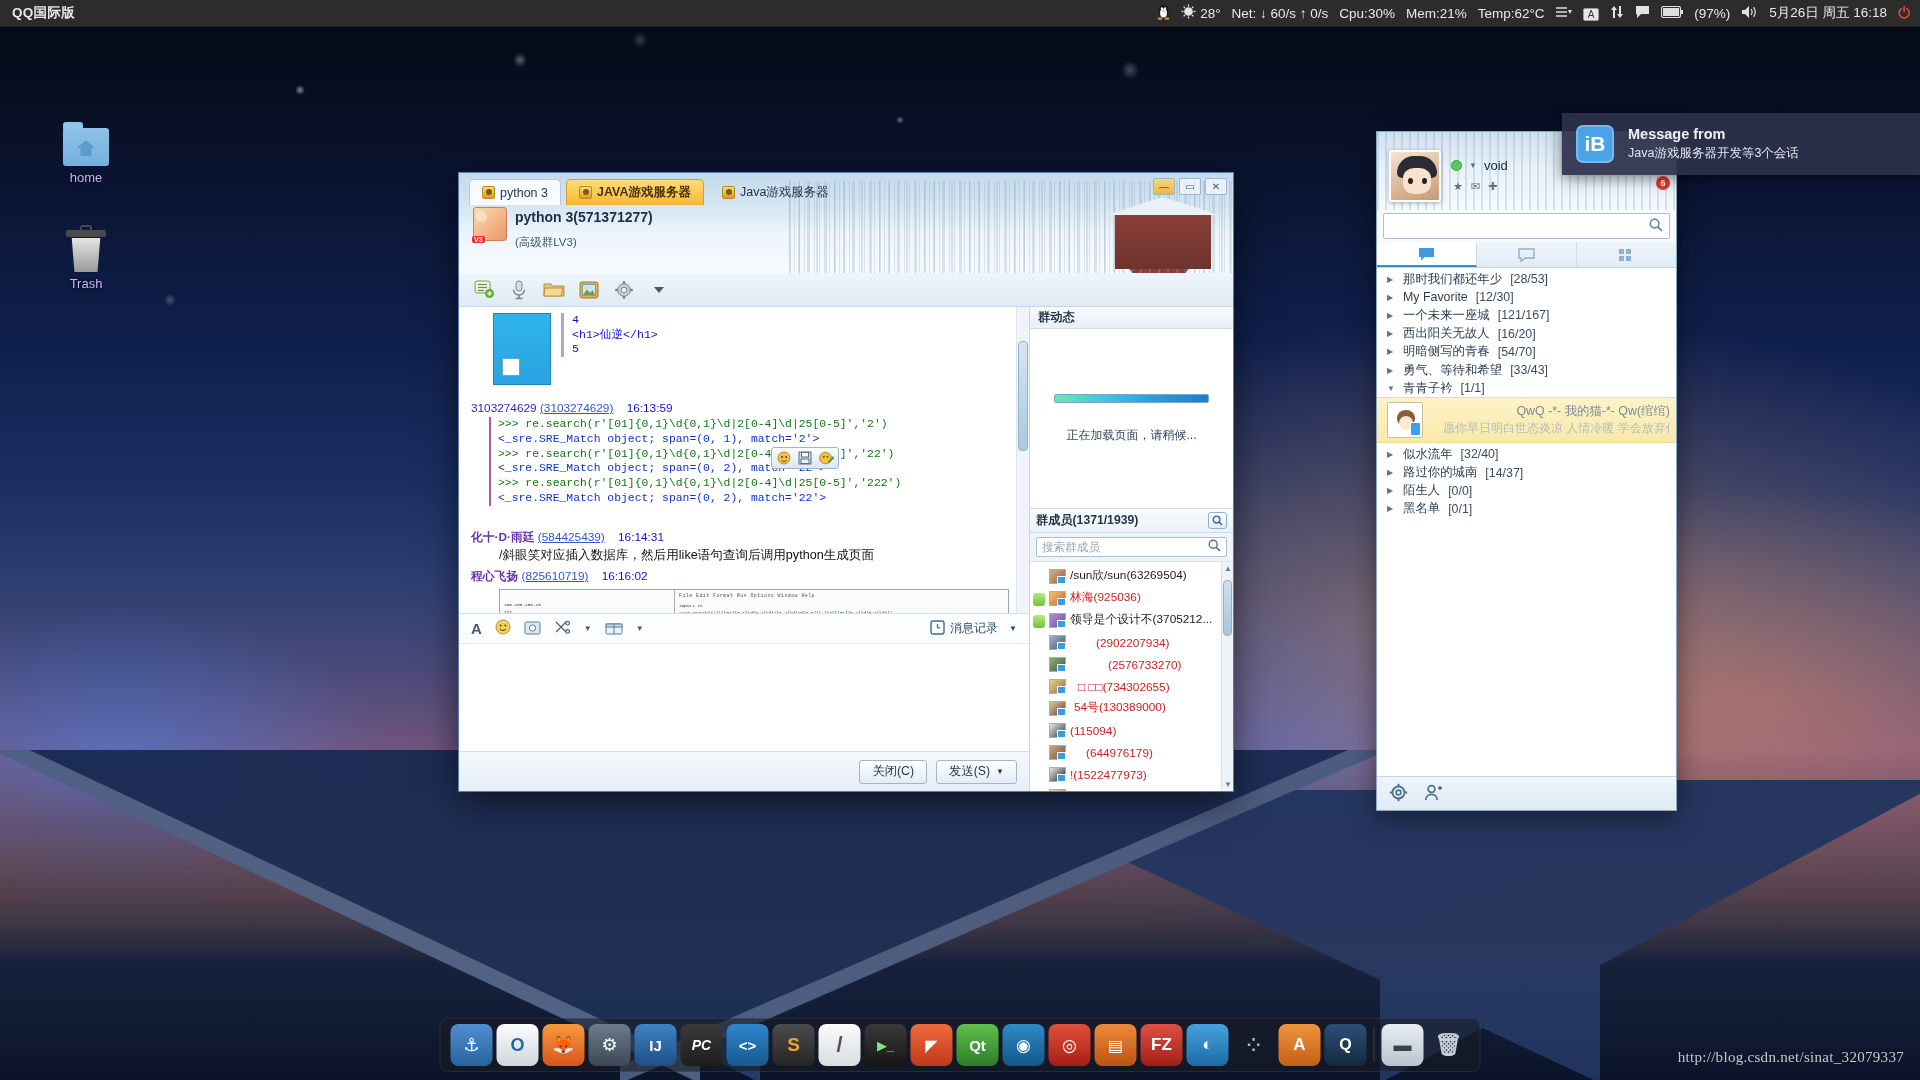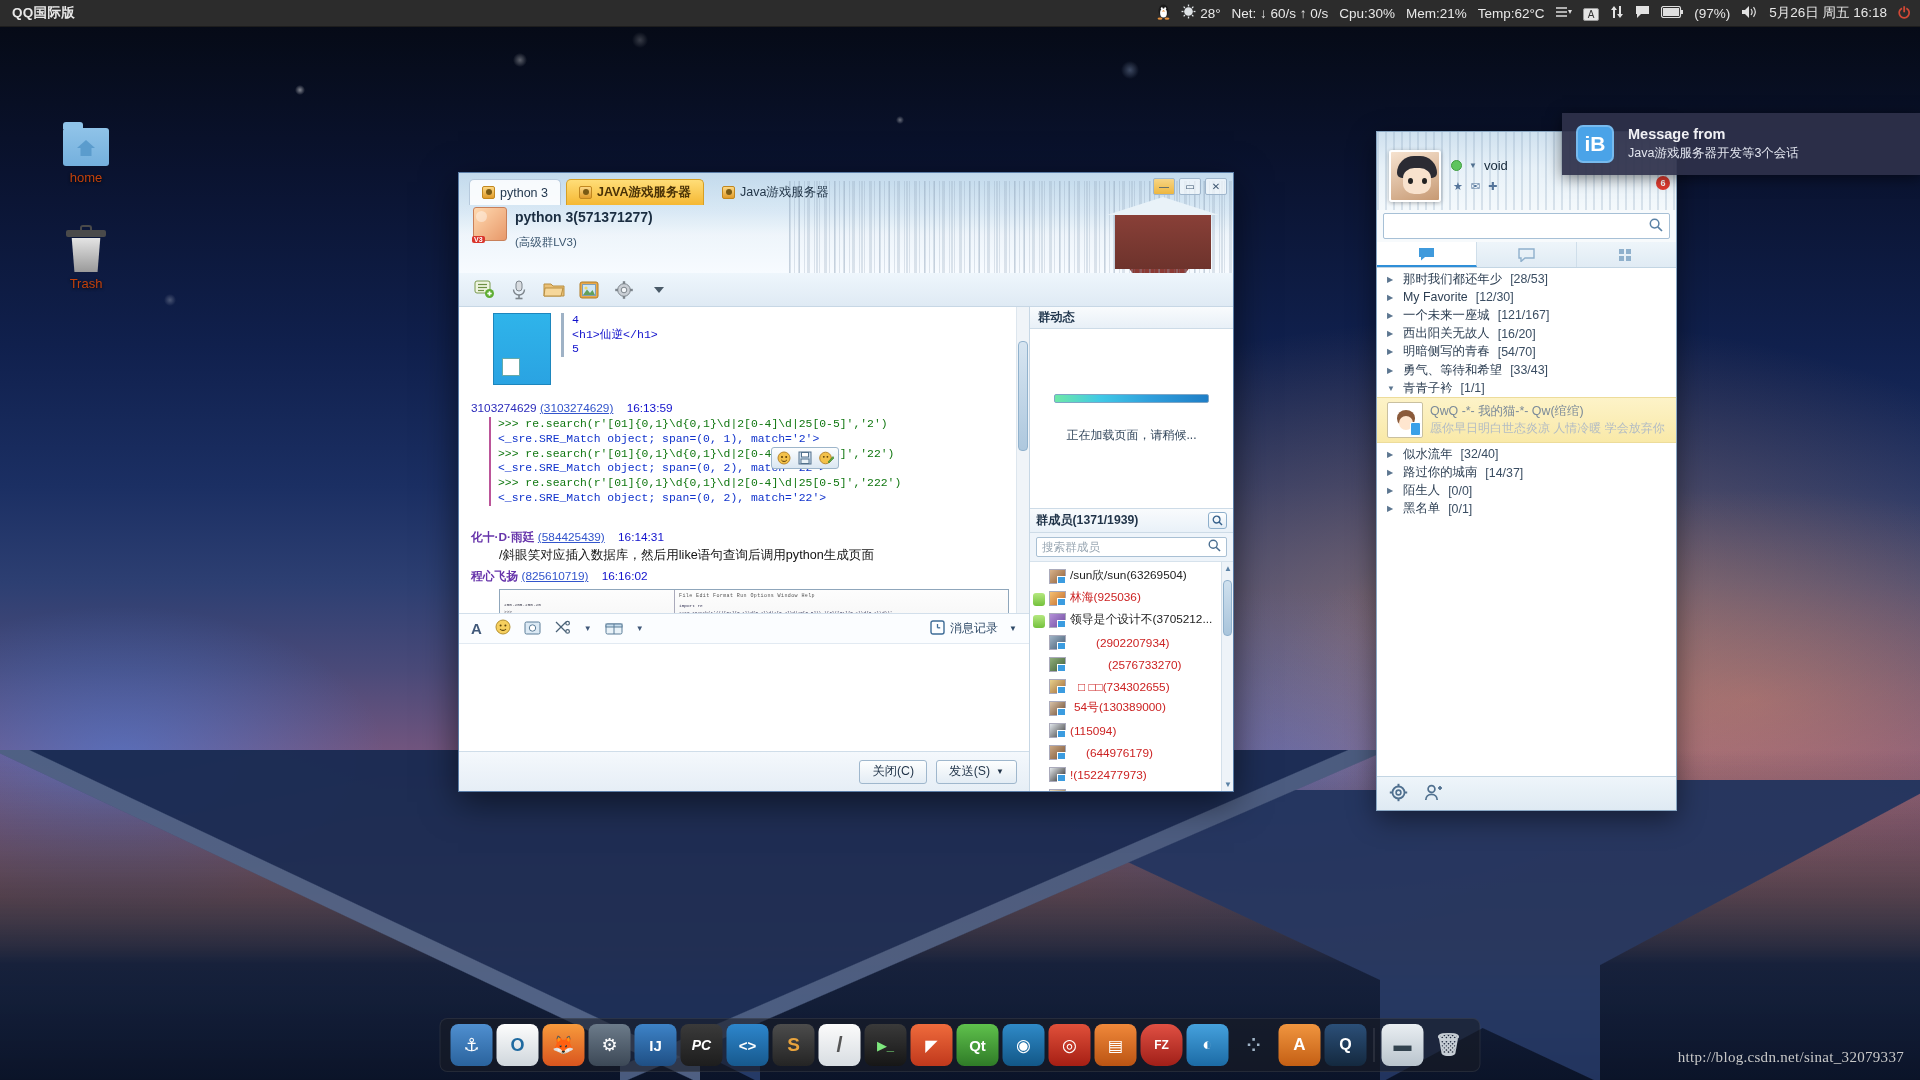--- a/index.html
+++ b/index.html
@@ -56,21 +56,21 @@
     display:flex; align-items:center; font-size:13.5px;
     z-index:60; border-bottom:1px solid #1d1d1d;
   }
   #toppanel .left{ padding-left:12px; font-weight:600; letter-spacing:.3px; display:flex; align-items:center; gap:7px;}
   #toppanel .right{ margin-left:auto; display:flex; align-items:center; gap:11px; padding-right:10px; }
   #toppanel .ind{ display:flex; align-items:center; gap:4px; white-space:nowrap; }
   .tp-ico{ display:inline-block; }
   .pwr{ color:#d14836; font-size:15px; font-weight:bold; }
 
   
-  .desk-icon{ position:absolute; width:100px; text-align:center; color:#c2410c;
+  .desk-icon{ position:absolute; width:100px; text-align:center; color:#c4b5fd;
     font-size:13px; text-shadow:0 1px 3px rgba(0,0,0,.9); }
   .desk-icon .lbl{ margin-top:4px; }
   .folder{
     width:46px;height:38px;margin:0 auto;position:relative;
     background:linear-gradient(180deg,#8fc3e8,#74b0dd);
     border-radius:3px 3px 3px 3px;
   }
   .folder:before{content:"";position:absolute;top:-6px;left:0;width:20px;height:7px;
     background:#8fc3e8;border-radius:3px 3px 0 0;}
   .folder .hsvg{position:absolute;left:50%;top:52%;transform:translate(-50%,-50%);}
@@ -250,22 +250,22 @@
   #qqSearch .mag{ margin-left:auto; color:#5b82a6; font-size:13px; }
   #qqTabs{ height:26px; flex:none; display:flex; border-bottom:1px solid #c3d5e3;
     background:linear-gradient(180deg,#eef5fa,#e0ebf4); }
   .qqtab{ flex:1; display:flex; align-items:center; justify-content:center; font-size:13px; color:#4c6e90; border-right:1px solid #cfdeea;}
   .qqtab.active{ background:#fff; color:#1f7fd0; border-bottom:2px solid #2f8fd8; }
   #qqList{ flex:1; overflow:hidden; background:#fff; padding-top:2px; }
   .grouprow{ display:flex; align-items:center; gap:8px; height:18.2px; padding:0 6px 0 10px; font-size:12.4px; color:#2b3b4d; }
   .grouprow .tri{ font-size:8px; color:#5c7690; width:8px; }
   .grouprow .gname{ color:#2c3e52; }
   .grouprow .gcount{ color:#3a4d62; }
-  .friendrow{ display:flex; align-items:center; gap:7px; padding:4px 6px 4px 10px;
-    background:linear-gradient(180deg,#fdf3c8,#f9e9a8); border-top:1px solid #eddc9a; border-bottom:1px solid #eddc9a;}
+  .friendrow{ display:flex; align-items:center; gap:20px; padding:4px 6px 4px 10px;
+    background:linear-gradient(180deg,#fdf3c8,#f9e9a8); border-top:1px solid #eddc9a; border-bottom:1px solid #eddc9a;text-align:right;}
   .friendrow .fav{ width:36px;height:36px;flex:none;border:1px solid #c9c0a0;background:#fff;position:relative;border-radius:2px;}
   .friendrow .fav .head{position:absolute;left:9px;top:7px;width:18px;height:16px;background:#8a5a3a;border-radius:50% 50% 45% 45%;}
   .friendrow .fav .fc{position:absolute;left:11px;top:13px;width:14px;height:14px;background:#ffe6cf;border-radius:50%;}
   .friendrow .fav .phone{position:absolute;right:1px;bottom:1px;width:11px;height:14px;background:#3aa0e8;border:1px solid #fff;border-radius:2px;}
   .friendrow .fi{ min-width:0; }
   .friendrow .fname{ font-size:12.4px; color:#22313f; white-space:nowrap; }
   .friendrow .fname span{ color:#7b8a99; }
   .friendrow .fsig{ font-size:12px; color:#b3bcc4; white-space:nowrap; overflow:hidden; }
   #qqFooter{ height:34px;flex:none;display:flex;align-items:center;gap:16px;padding:0 12px;
     background:linear-gradient(180deg,#eef5fa,#dfeaf3); border-top:1px solid #c3d5e3; color:#50708f; font-size:15px;}
@@ -949,21 +949,21 @@
     </div>
   <div class="dock-item" style="background:linear-gradient(180deg,#2f8ac8,#125787);font-size:17px;">
       <span>◉</span>
     </div>
   <div class="dock-item" style="background:linear-gradient(180deg,#e0503a,#a61f14);font-size:17px;">
       <span>◎</span>
     </div>
   <div class="dock-item" style="background:linear-gradient(180deg,#f0883a,#bb5413);font-size:16px;">
       <span>▤</span>
     </div>
-  <div class="dock-item" style="background:linear-gradient(180deg,#e05043,#a01f18);font-size:12px;border-radius:15px;">
+  <div class="dock-item" style="background:linear-gradient(180deg,#e05043,#a01f18);font-size:17px;">
       <span>FZ</span>
     </div>
   <div class="dock-item" style="background:linear-gradient(180deg,#45a1dd,#1c6ba5);font-size:17px;">
       <span>◐</span>
     </div>
   <div class="dock-item" style="background:transparent;color:#9fb3c6;font-size:17px;">
       <span>⁘</span>
     </div>
   <div class="dock-item" style="background:linear-gradient(180deg,#f0953f,#c45f14);font-size:17px;">
       <span>A</span>

